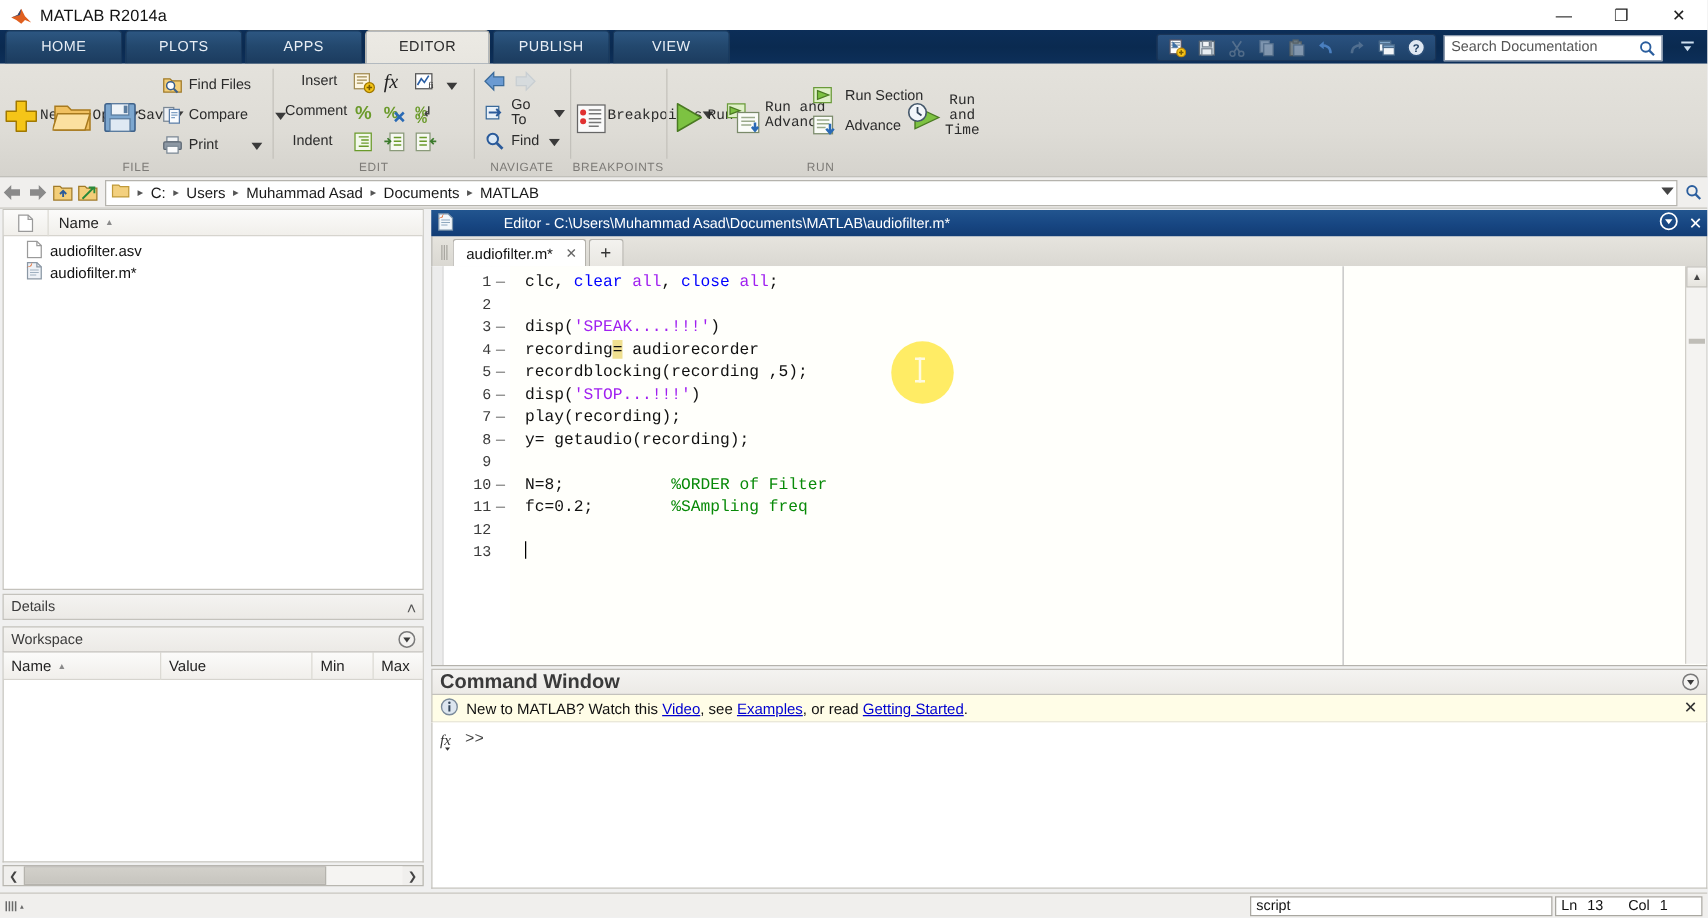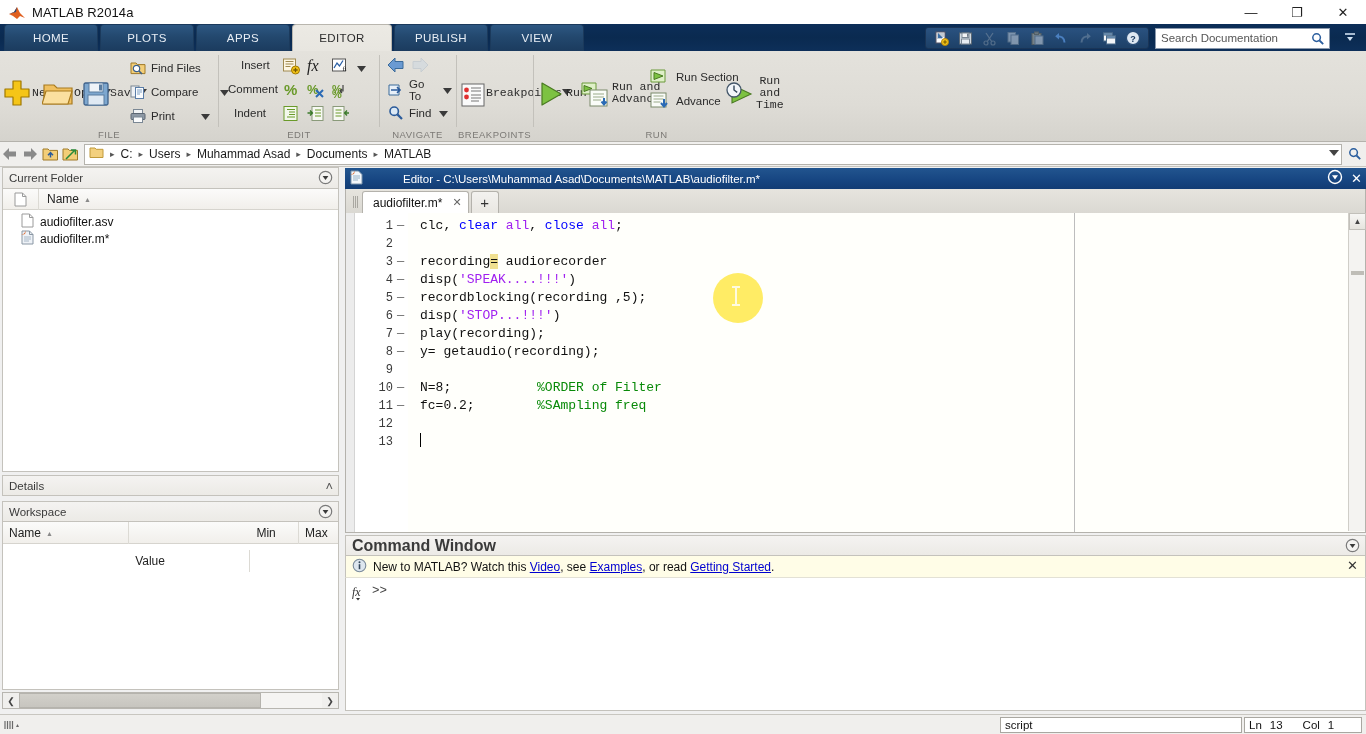--- a/index.html
+++ b/index.html
@@ -740,29 +740,20 @@
       <svg width="14" height="14" viewBox="0 0 14 14">
         <circle cx="5.6" cy="5.6" r="3.8" fill="none" stroke="#2b5e9e" stroke-width="1.5"></circle>
         <path d="M8.5,8.5 L12.2,12.2" stroke="#2b5e9e" stroke-width="1.8"></path>
       </svg>
     </div>
   </div>
 
   <div class="leftcol">
 
     <div class="cf-panel">
-      <div class="panel-hdr" style="border:none; border-bottom:1px solid #c4c2bc;">
-        <span class="t">Current Folder</span>
-        <span class="panel-act">
-          <svg width="15" height="15" viewBox="0 0 15 15">
-            <circle cx="7.5" cy="7.5" r="6.2" fill="#f4f3f1" stroke="#7a7a7a" stroke-width="1.2"></circle>
-            <path d="M4.6,6 L10.4,6 L7.5,10 Z" fill="#3a3a3a"></path>
-          </svg>
-        </span>
-      </div>
       <div class="cf-head">
         <div class="c1">
           <svg width="13" height="15" viewBox="0 0 13 15">
             <path d="M1,1 h7.5 l3.5,3.5 v9.5 h-11 z" fill="#fff" stroke="#9a9a9a"></path>
             <path d="M8.5,1 v3.5 h3.5" fill="none" stroke="#9a9a9a"></path>
           </svg>
         </div>
         <div class="c2">
           <span>Name</span>
           <span style="margin-left:5px; font-size:7px; color:#8a8a8a;">▲</span>
@@ -808,21 +799,21 @@
             <path d="M4.6,6 L10.4,6 L7.5,10 Z" fill="#3a3a3a"></path>
           </svg>
         </span>
       </div>
       <div class="ws-grid">
         <div class="ws-cols">
           <div class="ws-col" style="width:130px;">
             <span>Name</span>
             <span style="margin-left:5px; font-size:7px; color:#8a8a8a;">▲</span>
           </div>
-          <div class="ws-col" style="width:125px;margin-top:28px;">Value</div>
+          <div class="ws-col" style="width:125px;">Value</div>
           <div class="ws-col" style="width:50px;">Min</div>
           <div class="ws-col" style="width:40px; border-right:none;">Max</div>
         </div>
       </div>
     </div>
 
     <div class="hscroll">
       <div class="hs-arrow">❮</div>
       <div class="hs-track">
         <div class="hs-thumb"></div>
@@ -893,22 +884,22 @@
         <div style="height:18px;line-height:18px;">—</div>
         <div style="height:18px;line-height:18px;"></div>
         <div style="height:18px;line-height:18px;">—</div>
         <div style="height:18px;line-height:18px;">—</div>
         <div style="height:18px;line-height:18px;"></div>
         <div style="height:18px;line-height:18px;"></div>
       </div>
       <div class="ed-code" id="code-area">
           <div class="ln"><span>clc, </span><span class="tok-kw">clear</span><span> </span><span class="tok-str">all</span><span>, </span><span class="tok-kw">close</span><span> </span><span class="tok-str">all</span><span>;</span></div>
           <div class="ln"></div>
+          <div class="ln"><span>disp(</span><span class="tok-str">'SPEAK....!!!'</span><span>)</span></div>
           <div class="ln"><span>recording</span><span class="tok-hl">=</span><span> audiorecorder</span></div>
-          <div class="ln"><span>disp(</span><span class="tok-str">'SPEAK....!!!'</span><span>)</span></div>
           <div class="ln"><span>recordblocking(recording ,5);</span></div>
           <div class="ln"><span>disp(</span><span class="tok-str">'STOP...!!!'</span><span>)</span></div>
           <div class="ln"><span>play(recording);</span></div>
           <div class="ln"><span>y= getaudio(recording);</span></div>
           <div class="ln"></div>
           <div class="ln"><span>N=8;           </span><span class="tok-cmt">%ORDER of Filter</span></div>
           <div class="ln"><span>fc=0.2;        </span><span class="tok-cmt">%SAmpling freq</span></div>
           <div class="ln"></div>
           <div class="ln"><span class="ed-caret"></span></div>
         <div class="ed-rightsplit"></div>

